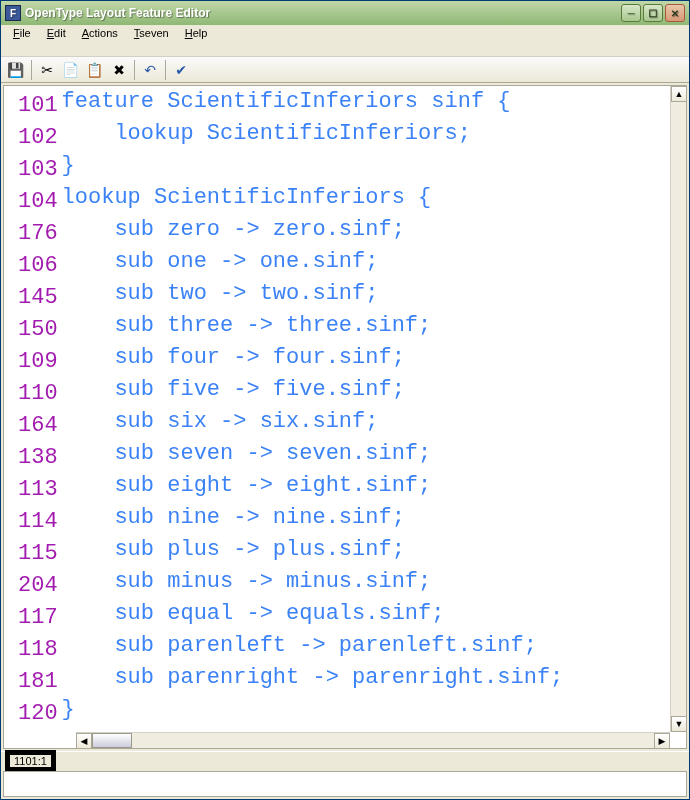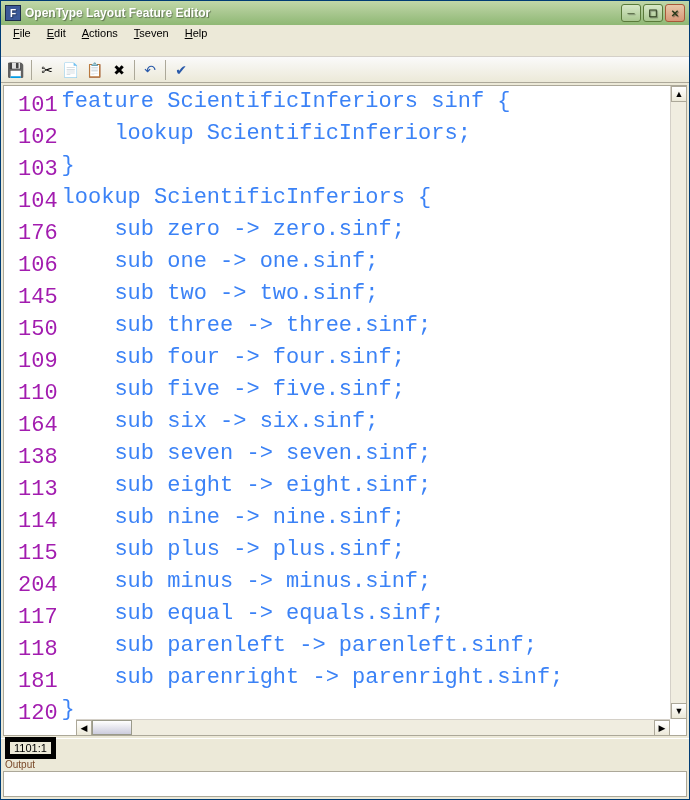--- a/index.html
+++ b/index.html
@@ -233,15 +233,14 @@
       </div>
     <div class="arrow">▶</div>
   </div>
 </div>
 
 <div class="statusbar">
   <span class="cell">1101:1</span>
 </div>
 
 <div class="output-wrap">
-  <div class="output-label">Output</div>
   <div class="output-box"></div>
 </div>
 
 </body></html>

